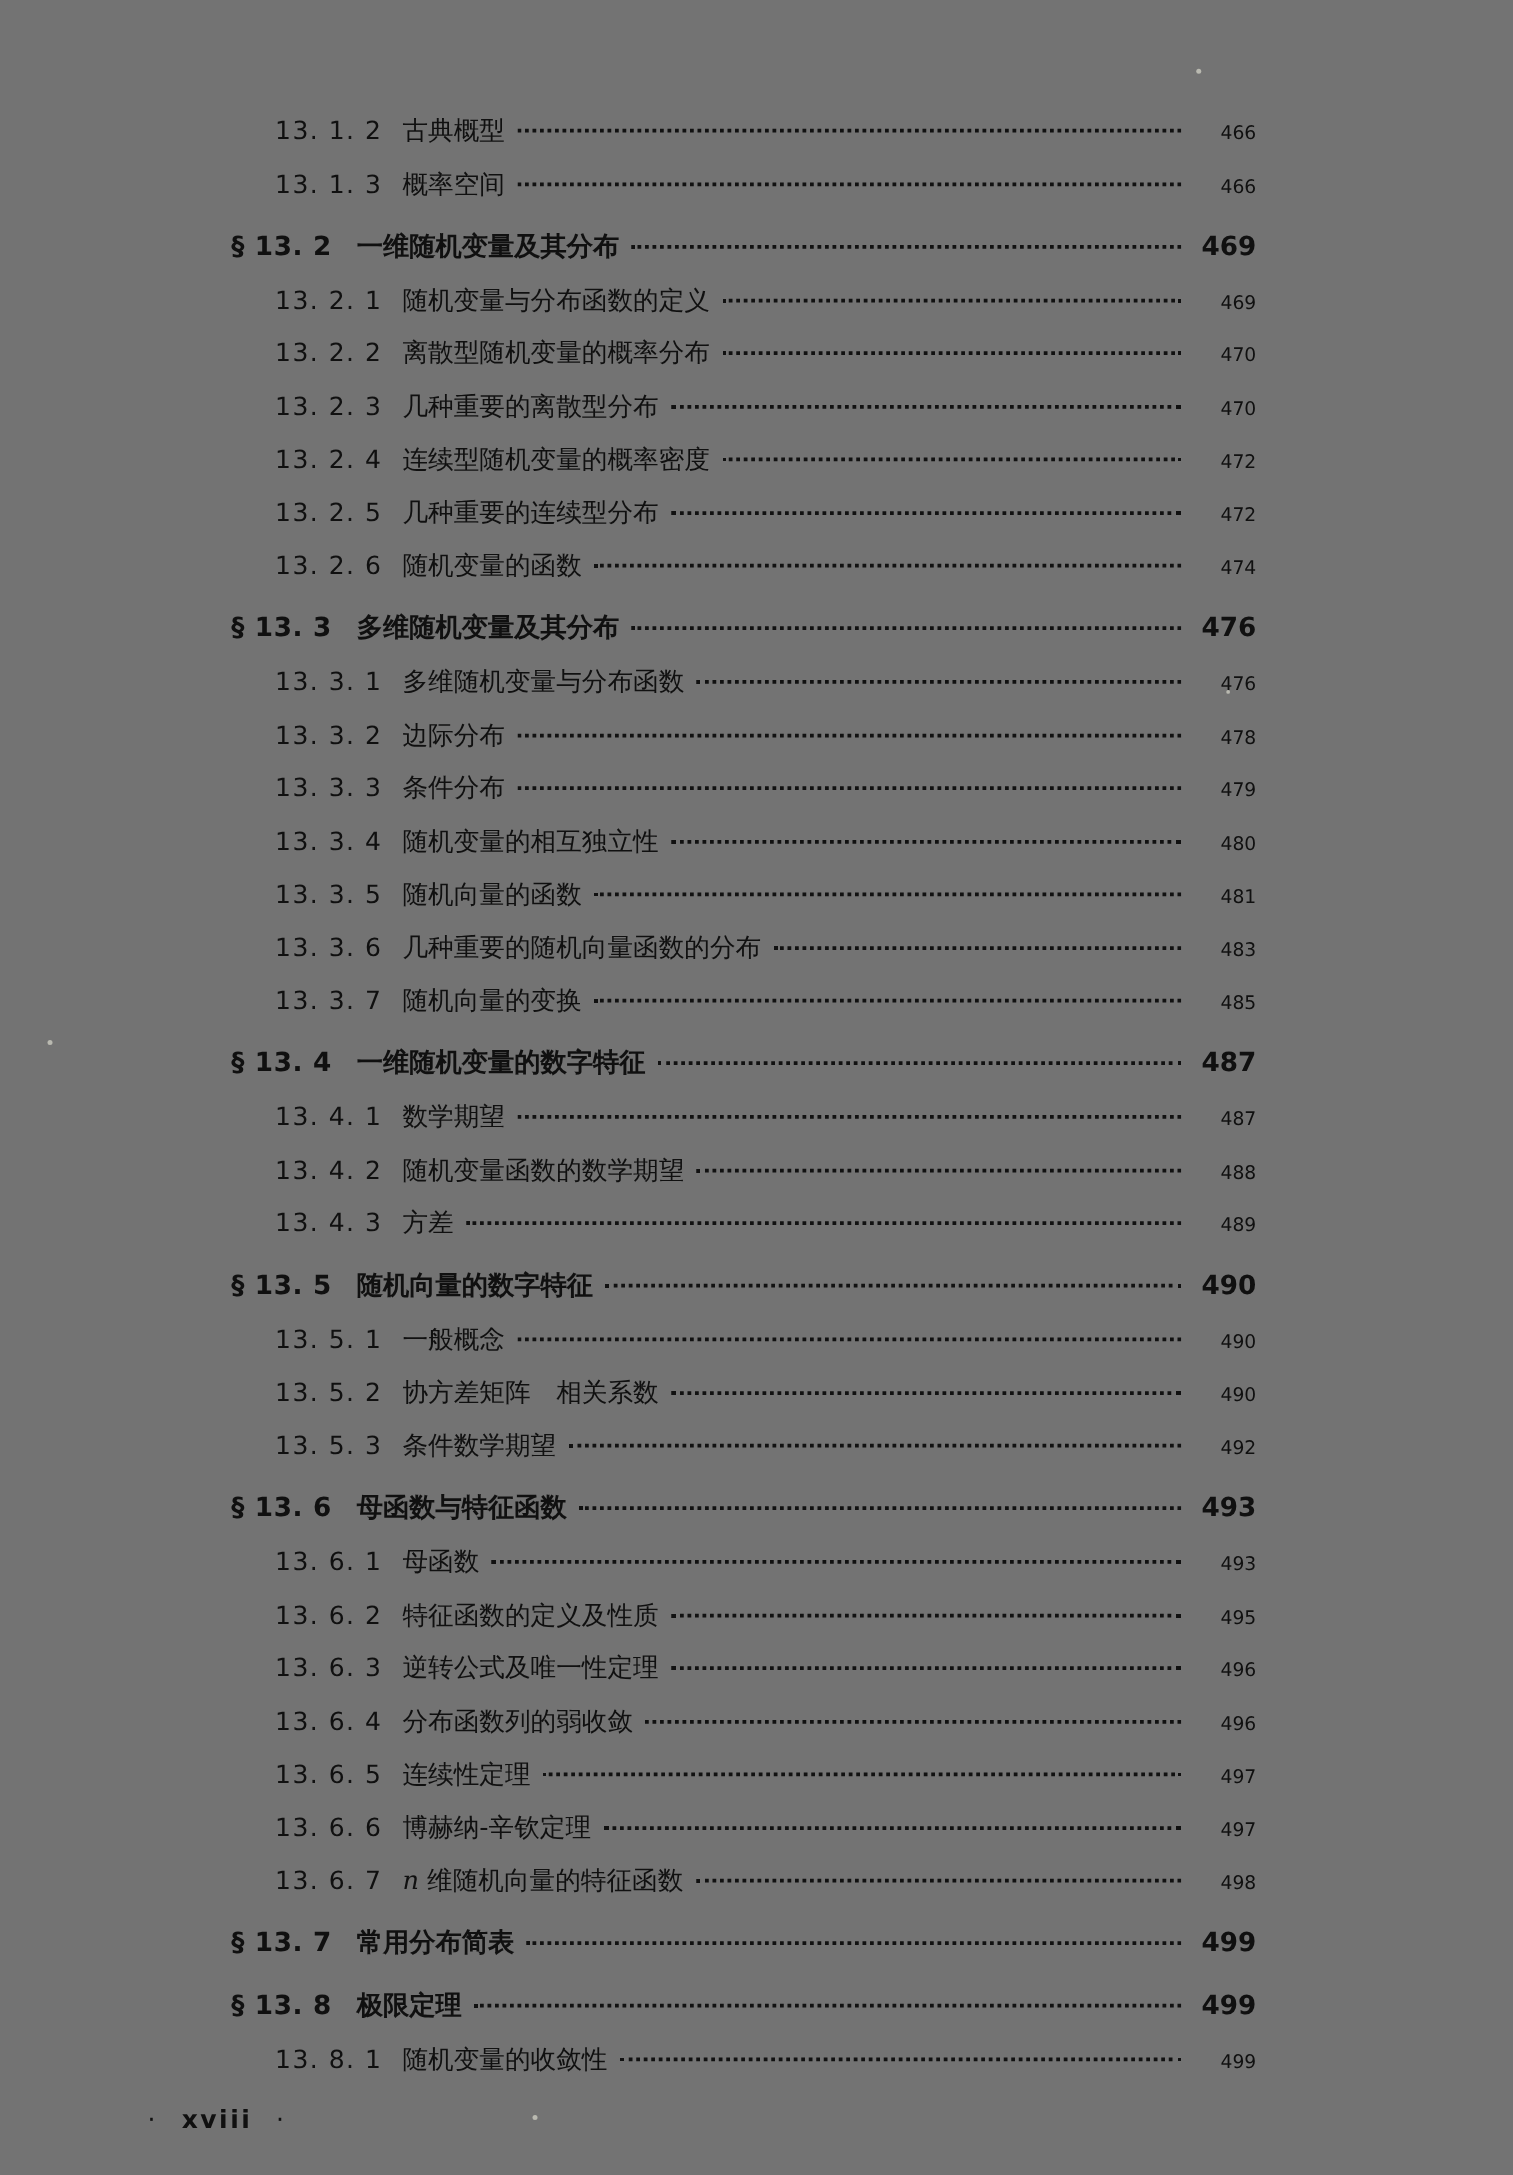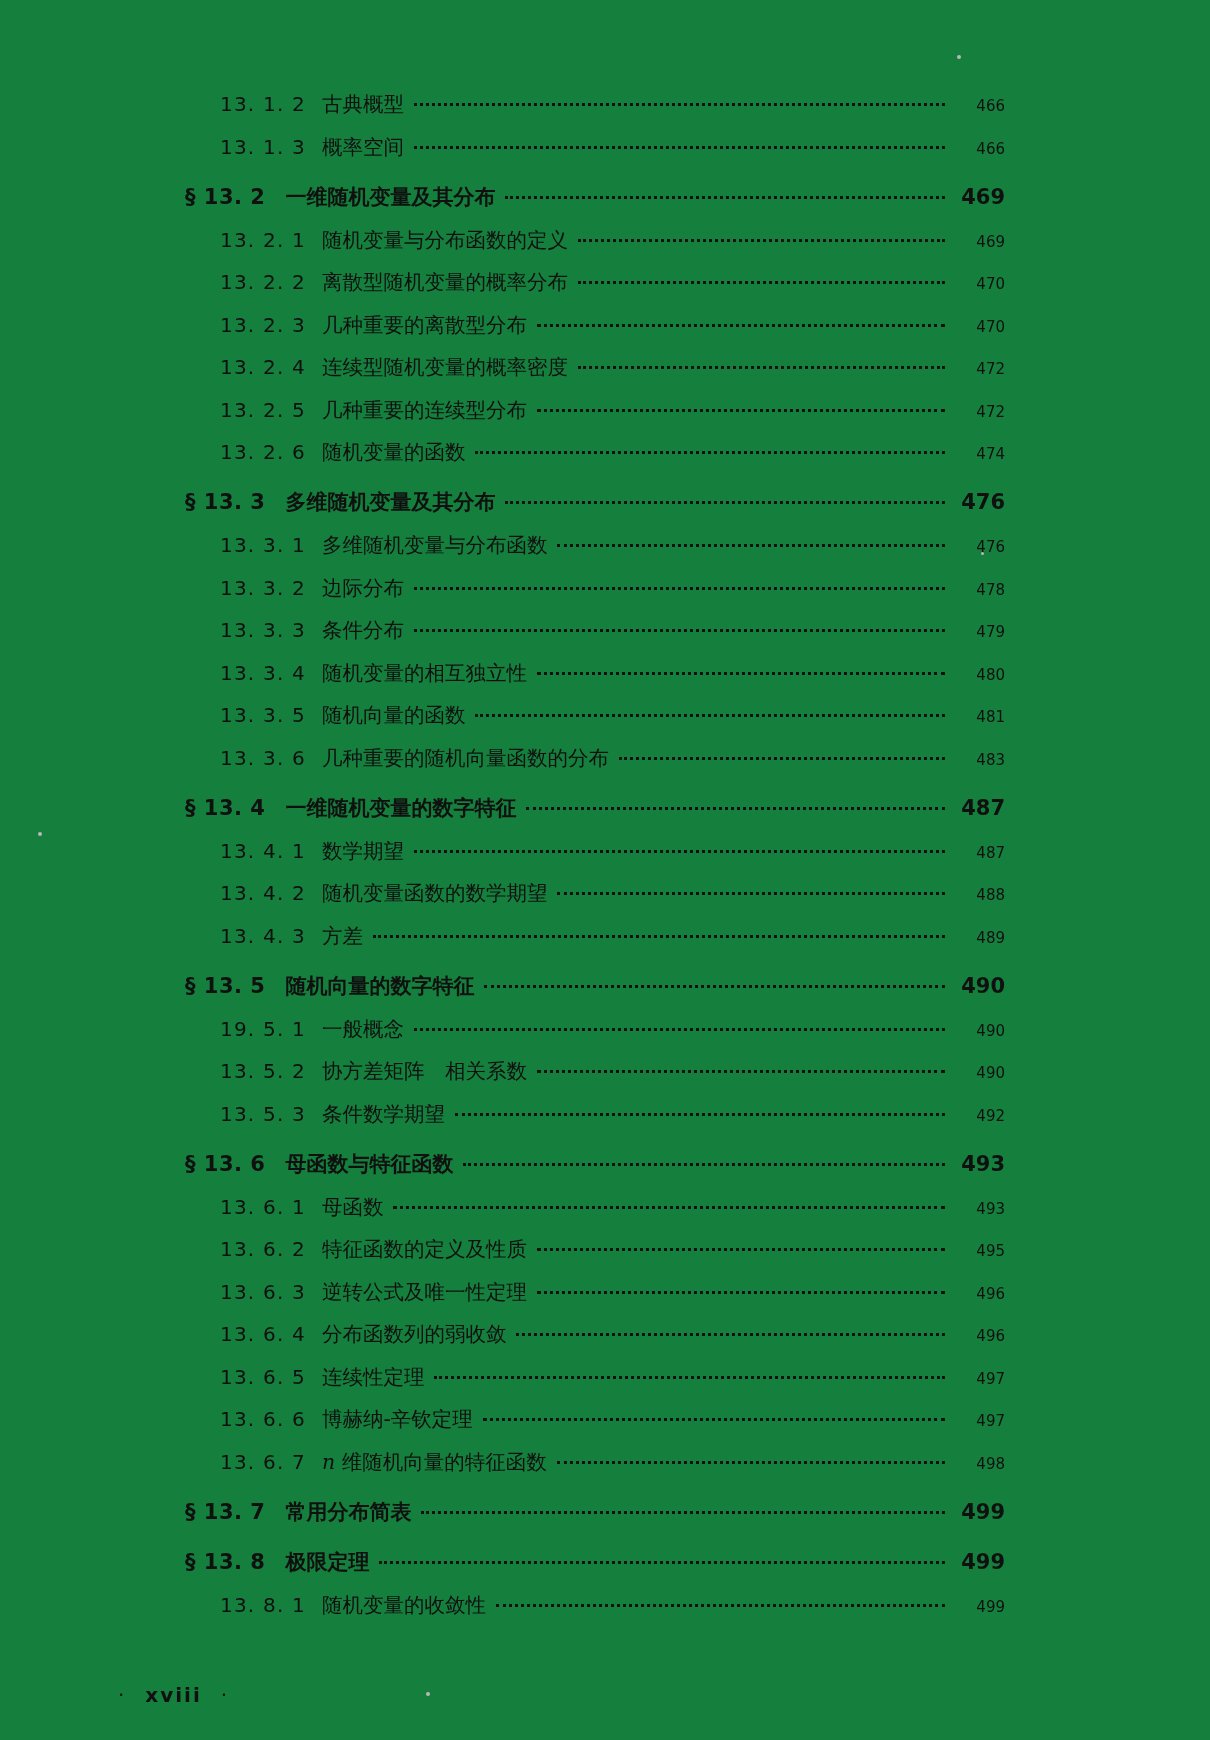--- a/index.html
+++ b/index.html
@@ -14,21 +14,21 @@
     color: #111111;
     position: relative;
     overflow: hidden;
   }
   .page {
     position: absolute;
     left: 0;
     top: 0;
     width: 1210px;
     height: 1740px;
-    background: #15803d;
+    background: #737373;
   }
   .toc {
     position: absolute;
     left: 185px;
     top: 90px;
     width: 820px;
   }
   .entry {
     display: flex;
     align-items: baseline;
@@ -217,20 +217,26 @@
         <span class="title">随机向量的函数</span>
         <span class="leader"></span>
         <span class="pg">481</span>
       </div>
       <div class="entry sub">
         <span class="num">13. 3. 6</span>
         <span class="title">几种重要的随机向量函数的分布</span>
         <span class="leader"></span>
         <span class="pg">483</span>
       </div>
+      <div class="entry sub">
+        <span class="num">13. 3. 7</span>
+        <span class="title">随机向量的变换</span>
+        <span class="leader"></span>
+        <span class="pg">485</span>
+      </div>
       <div class="entry sec">
         <span class="num">§ 13. 4</span>
         <span class="title">一维随机变量的数字特征</span>
         <span class="leader"></span>
         <span class="pg">487</span>
       </div>
       <div class="entry sub">
         <span class="num">13. 4. 1</span>
         <span class="title">数学期望</span>
         <span class="leader"></span>
@@ -248,21 +254,21 @@
         <span class="leader"></span>
         <span class="pg">489</span>
       </div>
       <div class="entry sec">
         <span class="num">§ 13. 5</span>
         <span class="title">随机向量的数字特征</span>
         <span class="leader"></span>
         <span class="pg">490</span>
       </div>
       <div class="entry sub">
-        <span class="num">19. 5. 1</span>
+        <span class="num">13. 5. 1</span>
         <span class="title">一般概念</span>
         <span class="leader"></span>
         <span class="pg">490</span>
       </div>
       <div class="entry sub">
         <span class="num">13. 5. 2</span>
         <span class="title">协方差矩阵　相关系数</span>
         <span class="leader"></span>
         <span class="pg">490</span>
       </div>

